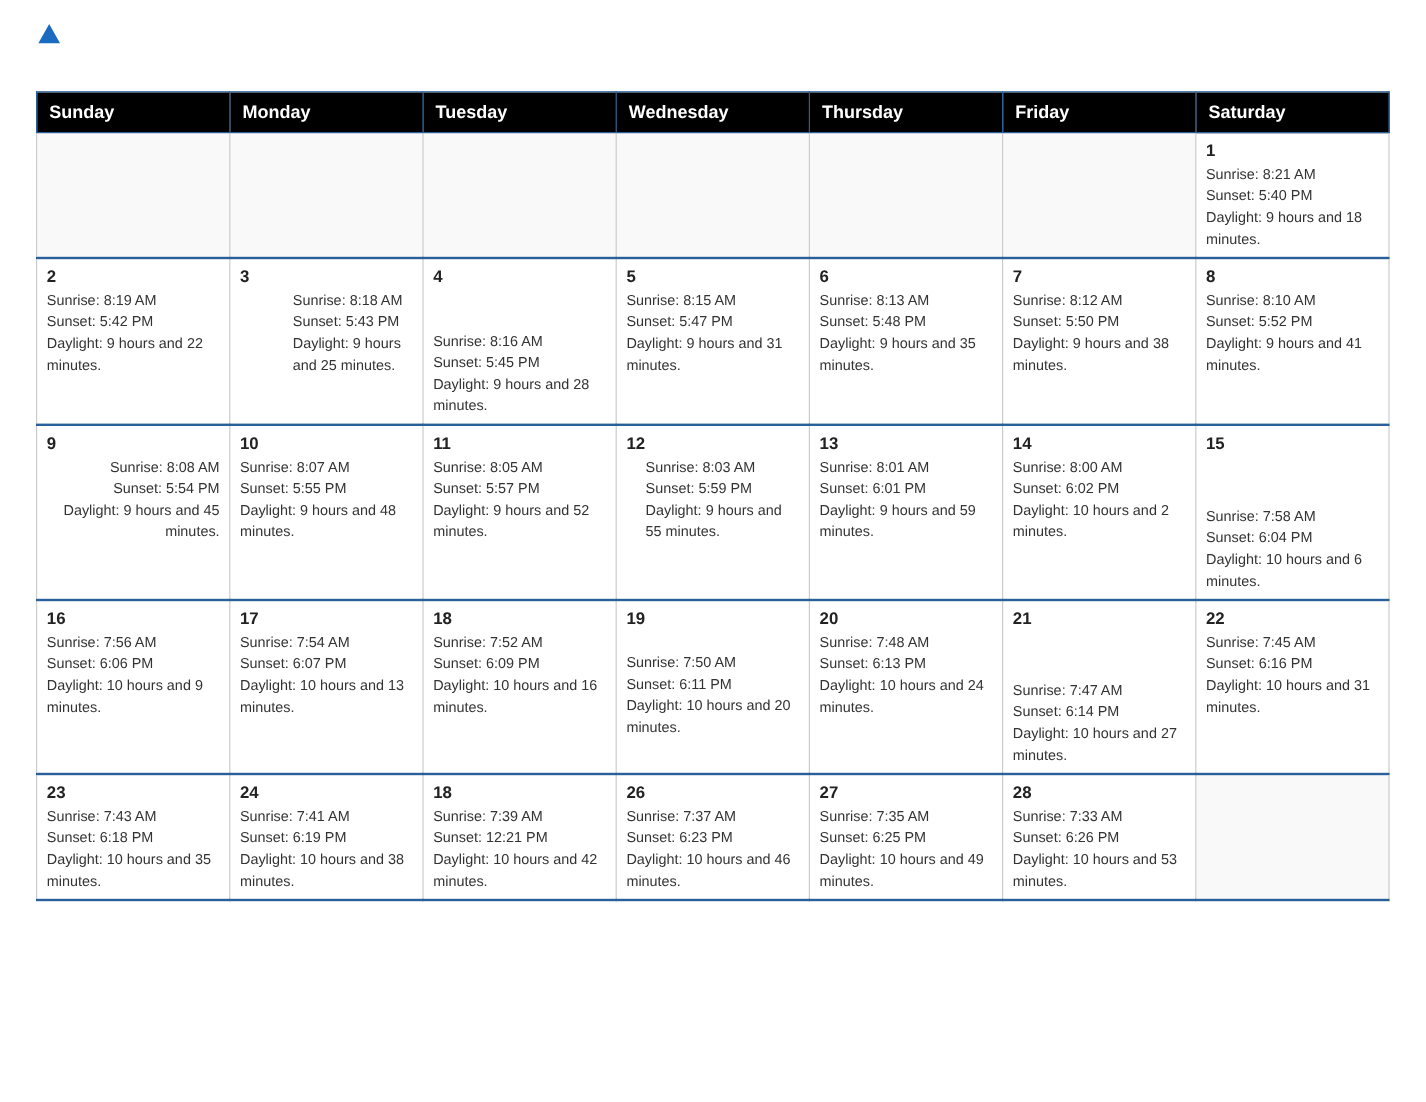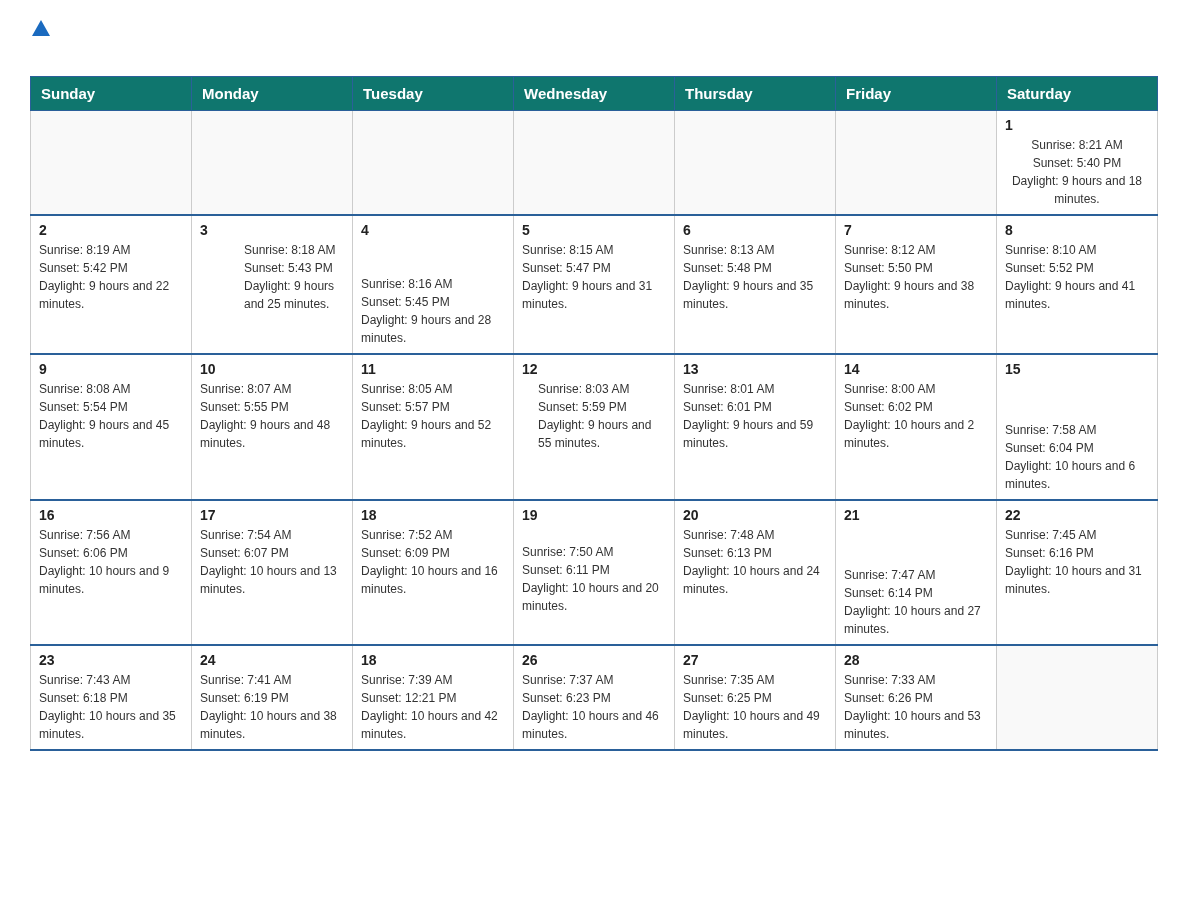--- a/index.html
+++ b/index.html
@@ -38,21 +38,21 @@
       font-size: 20px;
       color: #444;
       margin-top: 4px;
     }
     table {
       width: 100%;
       border-collapse: collapse;
       margin-top: 8px;
     }
     thead tr th {
-      background-color: #0f766e;
+      background-color: #000000;
       color: #fff;
       font-size: 15px;
       font-weight: bold;
       padding: 8px 10px;
       text-align: left;
       border: 1px solid #2a6099;
     }
     tbody tr td {
       vertical-align: top;
       padding: 6px 8px;
@@ -114,21 +114,21 @@
   <tbody id="calendar-body">
   <tr>
         <td class="empty"></td>
         <td class="empty"></td>
         <td class="empty"></td>
         <td class="empty"></td>
         <td class="empty"></td>
         <td class="empty"></td>
         <td>
           <span class="day-num">1</span>
-          <div class="day-info" style="white-space: pre-line; text-align: center;">Sunrise: 8:21 AM
+          <div class="day-info" style="white-space: pre-line;">Sunrise: 8:21 AM
 Sunset: 5:40 PM
 Daylight: 9 hours and 18 minutes.</div>
         </td>
       </tr>
       <tr>
         <td>
           <span class="day-num">2</span>
           <div class="day-info" style="white-space: pre-line;">Sunrise: 8:19 AM
 Sunset: 5:42 PM
 Daylight: 9 hours and 22 minutes.</div>
@@ -166,21 +166,21 @@
         <td>
           <span class="day-num">8</span>
           <div class="day-info" style="white-space: pre-line;">Sunrise: 8:10 AM
 Sunset: 5:52 PM
 Daylight: 9 hours and 41 minutes.</div>
         </td>
       </tr>
       <tr>
         <td>
           <span class="day-num">9</span>
-          <div class="day-info" style="white-space: pre-line;">Sunrise: 8:08 AM
+          <div class="day-info" style="white-space: pre-line; text-align: right;">Sunrise: 8:08 AM
 Sunset: 5:54 PM
 Daylight: 9 hours and 45 minutes.</div>
         </td>
         <td>
           <span class="day-num">10</span>
           <div class="day-info" style="white-space: pre-line;">Sunrise: 8:07 AM
 Sunset: 5:55 PM
 Daylight: 9 hours and 48 minutes.</div>
         </td>
         <td>

